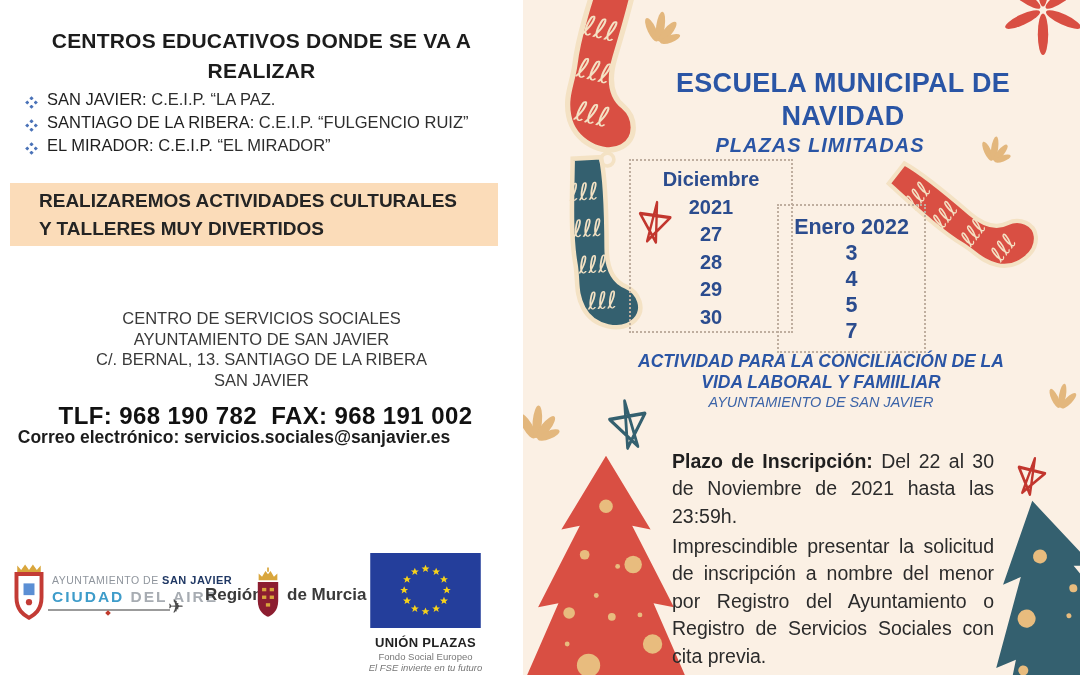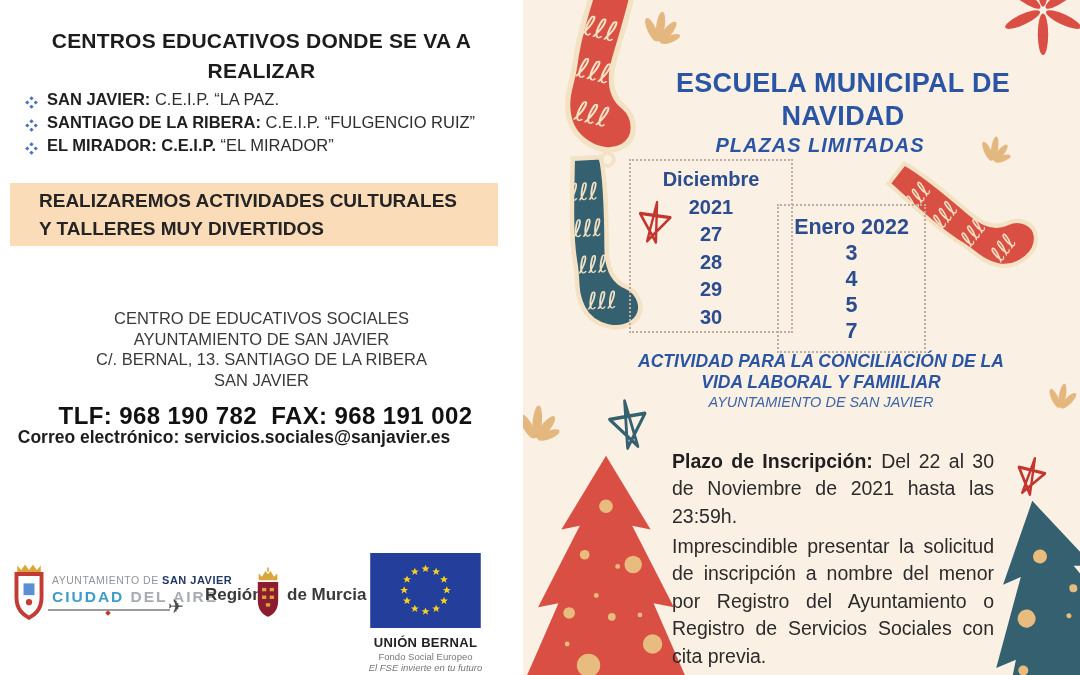--- a/index.html
+++ b/index.html
@@ -6,21 +6,21 @@
   body{width:1080px;height:675px;overflow:hidden;background:#ffffff;
        font-family:"Liberation Sans",sans-serif;position:relative;}
   .abs{position:absolute;}
 
   
   .left-page{position:absolute;left:0;top:0;width:523px;height:675px;background:#ffffff;}
   .l-title{position:absolute;left:40px;top:12px;width:443px;text-align:center;
            font-size:21px;font-weight:bold;color:var(--text_dark);line-height:30px;letter-spacing:.2px;}
   .centers{position:absolute;left:24px;top:88px;width:490px;list-style:none;margin:0;padding:0;}
   .centers li{font-size:16.5px;color:#2e2e2e;line-height:23px;white-space:nowrap;}
-  .centers .b{font-weight:bold;color:#1f1f1f;}
+  .centers .b{font-weight:normal;color:#1f1f1f;}
   .dmd{display:inline-block;width:3px;height:3px;background:transparent;margin:0 14px 1px 6px;
        transform:rotate(45deg);
        box-shadow:3px -3px 0 var(--sj_blue),3px 3px 0 var(--sj_blue),-3px 3px 0 var(--sj_blue),-3px -3px 0 var(--sj_blue);}
   .banner{position:absolute;left:10px;top:183px;width:488px;height:63px;background:var(--banner_bg);
           display:flex;align-items:center;justify-content:center;text-align:left;}
   .banner span{font-size:19px;font-weight:bold;color:#242424;line-height:28px;width:430px;}
   .address{position:absolute;left:0;top:308px;width:523px;text-align:center;
            font-size:16.5px;color:#3a3a3a;line-height:20.5px;}
   .phone{position:absolute;left:4px;top:402px;width:523px;text-align:center;
          font-size:24px;font-weight:bold;color:#111;letter-spacing:.4px;}
@@ -85,21 +85,21 @@
     <li>
       <span class="dmd"></span><span class="b">EL MIRADOR: C.E.I.P.</span><span> “EL MIRADOR”</span>
     </li>
   </ul>
 
   <div class="banner">
     <span>REALIZAREMOS ACTIVIDADES CULTURALES Y TALLERES MUY DIVERTIDOS</span>
   </div>
 
   <div class="address">
-    <div>CENTRO DE EDUCATIVOS SOCIALES</div>
+    <div>CENTRO DE SERVICIOS SOCIALES</div>
     <div>AYUNTAMIENTO DE SAN JAVIER</div>
     <div>C/. BERNAL, 13. SANTIAGO DE LA RIBERA</div>
     <div>SAN JAVIER</div>
   </div>
 
   <div class="phone">TLF: 968 190 782&nbsp; FAX: 968 191 002</div>
   <div class="email">Correo electrónico: servicios.sociales@sanjavier.es</div>
 
   <svg class="abs" style="left:11px;top:562px;" width="36" height="60" viewBox="0 0 46 74">
     <path d="M8,12 L8,3 L13,9 L18,2 L23,9 L28,2 L33,9 L38,3 L38,12 Z" fill="#D9A63C"></path>
@@ -141,21 +141,21 @@
       <use href="#st" x="97" y="47"></use>
         <use href="#st" x="93.4" y="60.5"></use>
         <use href="#st" x="83.5" y="70.4"></use>
       <use href="#st" x="70" y="74"></use>
         <use href="#st" x="56.5" y="70.4"></use>
         <use href="#st" x="46.6" y="60.5"></use>
       <use href="#st" x="43" y="47"></use>
         <use href="#st" x="46.6" y="33.5"></use>
         <use href="#st" x="56.5" y="23.6"></use>
     </svg>
-    <div class="eu-cap">UNIÓN BERNAL</div>
+    <div class="eu-cap">UNIÓN PLAZAS</div>
     <div class="eu-s1">Fondo Social Europeo</div>
     <div class="eu-s2">El FSE invierte en tu futuro</div>
   </div>
 </section>
 
 <section class="right-page">
 
   <div class="dec" style="left:18px;top:-58px;width:122px;transform:rotate(14deg);">
     <svg width="122" viewBox="0 0 115 225">
       <path d="M36,6 C33,48 29,92 33,122 C35,140 31,153 39,170 C49,192 80,200 95,186 C107,175 101,156 87,149 C74,143 67,129 68,106 C70,64 71,30 67,6 Z" fill="#D94F43" stroke="#F4E2C4" stroke-width="5"></path>

